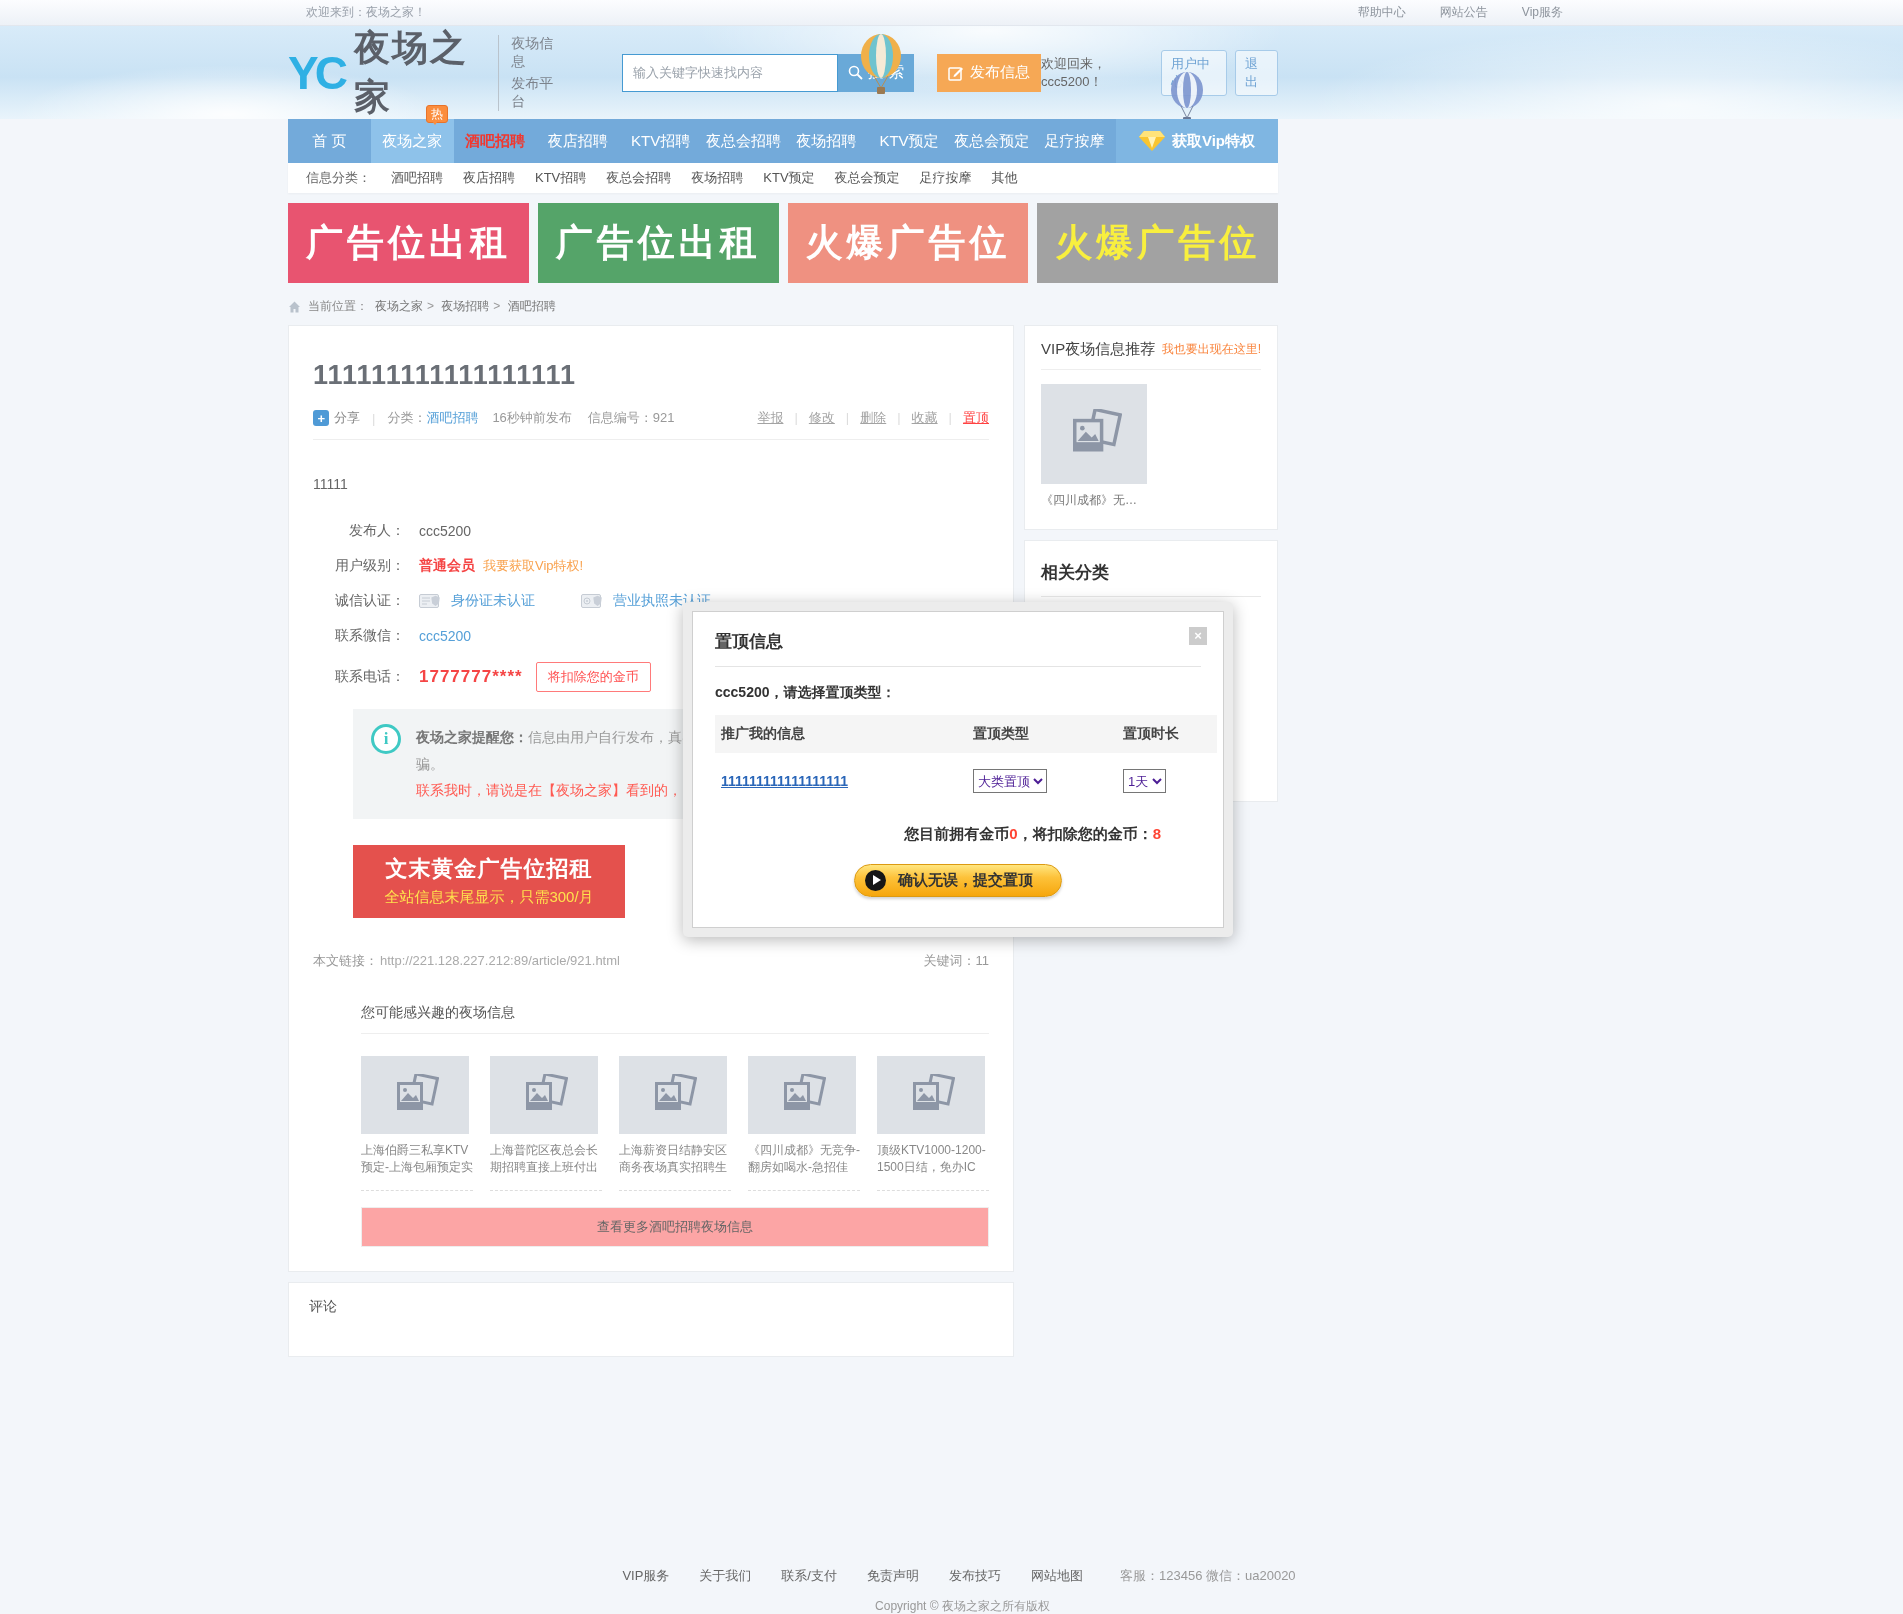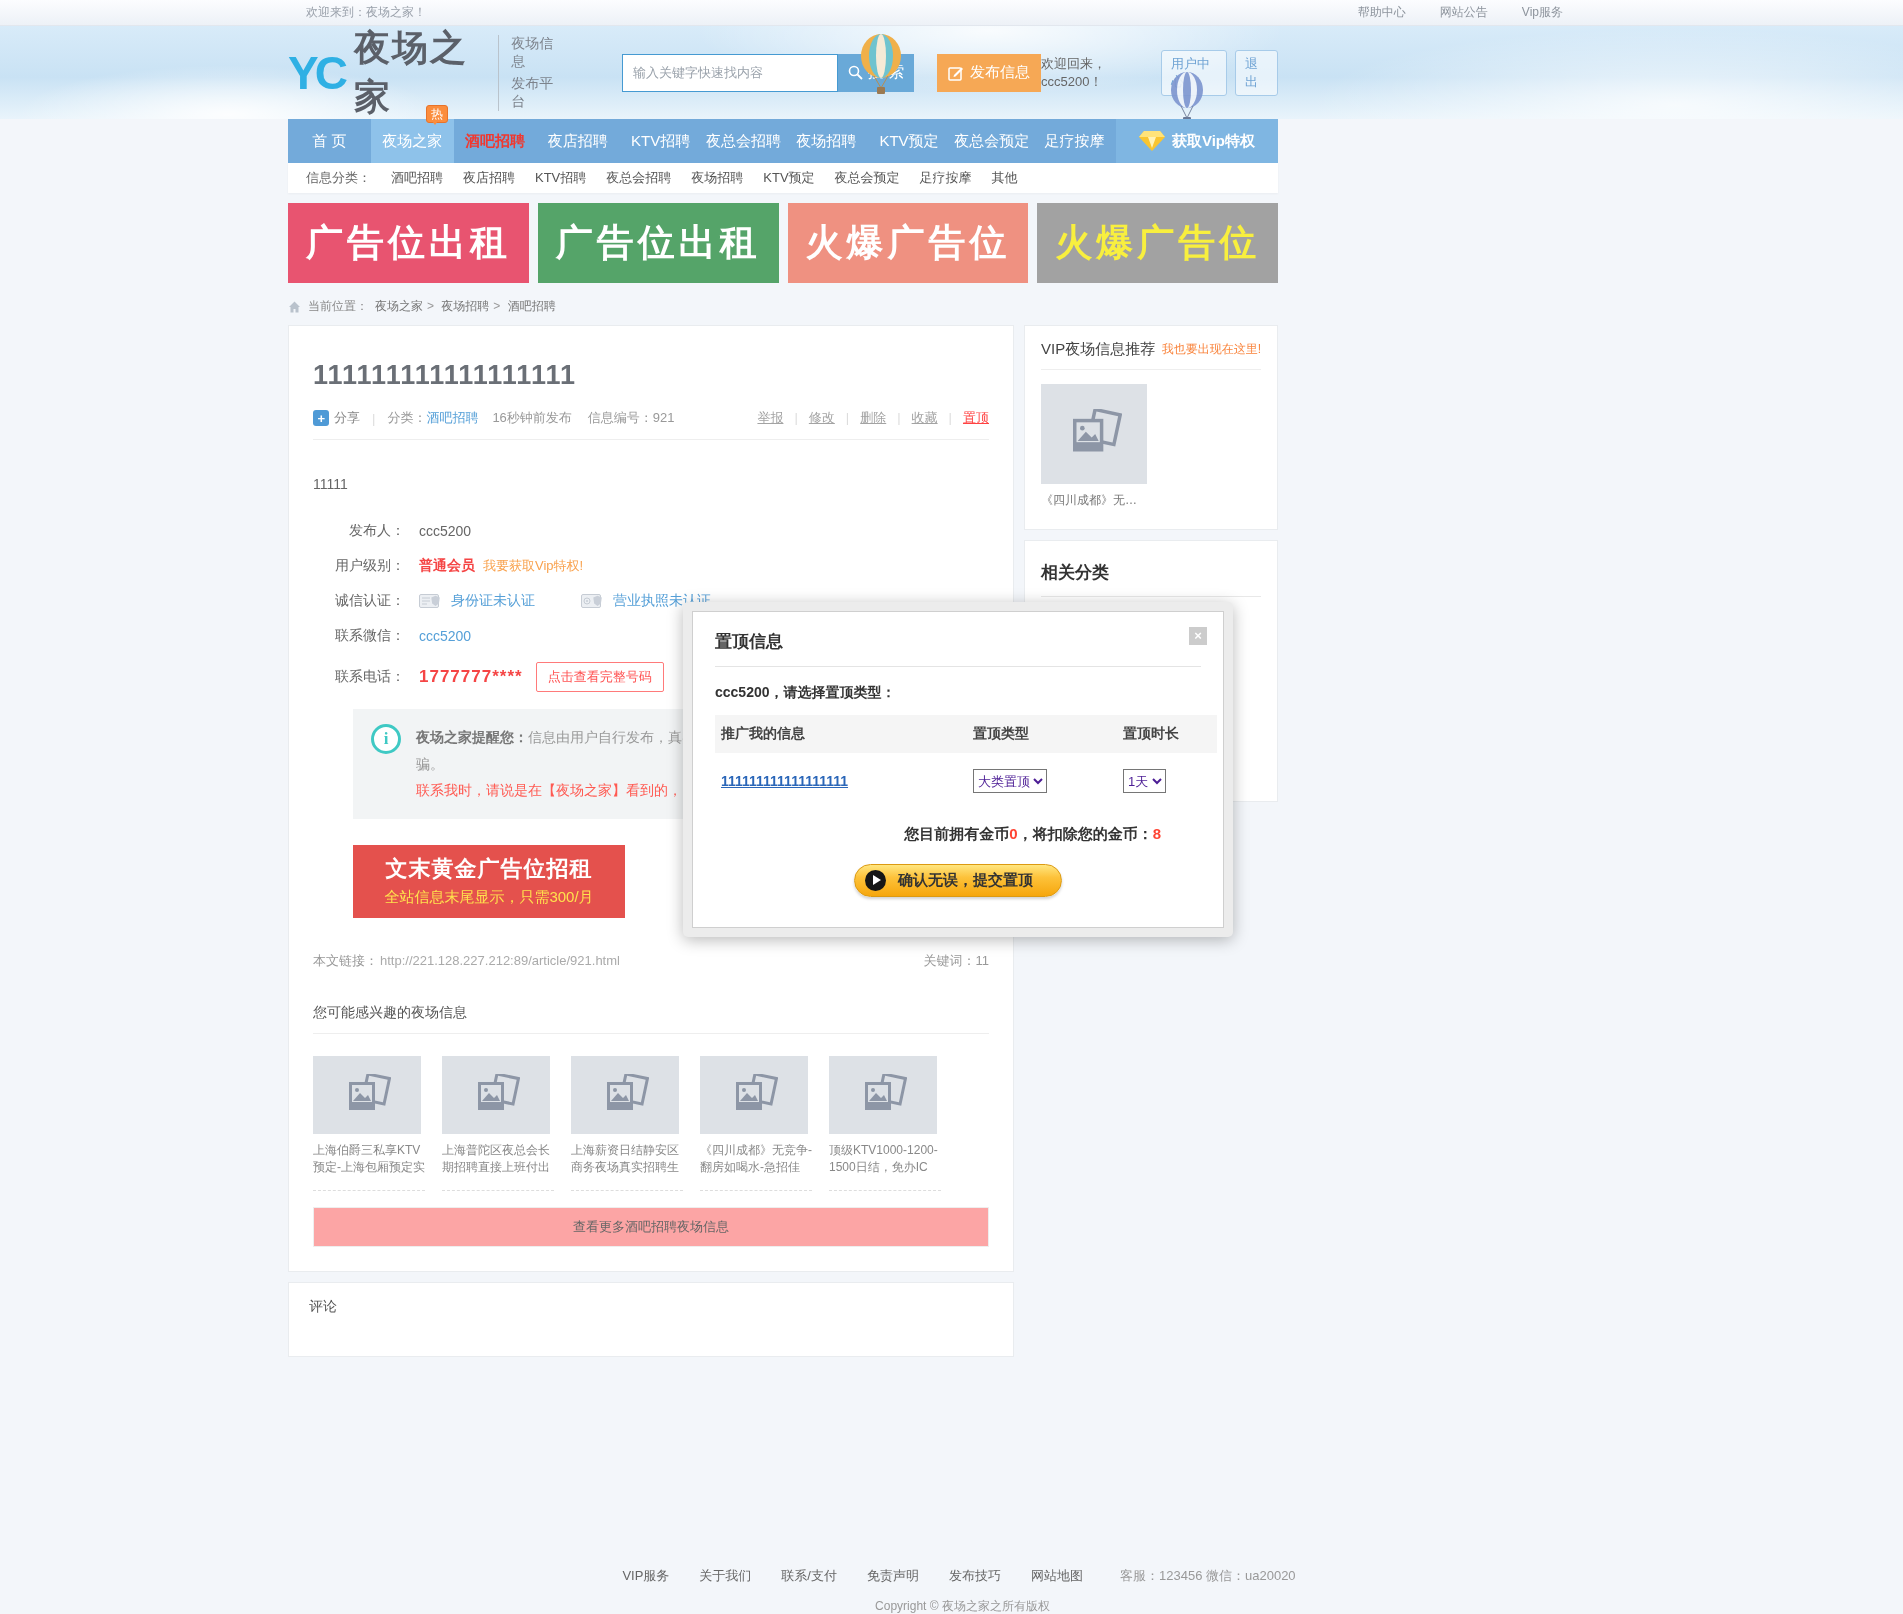--- a/index.html
+++ b/index.html
@@ -106,21 +106,21 @@
   .notice-red { color:#ff5a52; }
 
   .gold-ad { margin:26px 0 0 40px; width:272px; background:#e4514d; text-align:center; padding:9px 6px 11px; cursor:pointer; }
   .gold-ad-title { color:#fff; font-size:22px; font-weight:bold; letter-spacing:1px; }
   .gold-ad-sub { color:#ffe14d; font-size:15px; margin-top:4px; }
 
   .permalink { display:flex; align-items:center; margin-top:34px; font-size:13px; color:#999; }
   .permalink-url { color:#aaa; margin-left:2px; }
   .permalink-kw { margin-left:auto; color:#999; }
 
-  .related { margin-top:34px; }
+  .related { margin-top:34px;margin-left:48px; }
   .related-title { font-size:14px; color:#555; padding-bottom:11px; border-bottom:1px solid #eee; }
   .rel-cards { display:flex; gap:17px; margin-top:22px; }
   .rel-card { width:112px; cursor:pointer; border-bottom:1px dashed #ddd; padding-bottom:14px; }
   .rel-img { width:108px; height:78px; background:#dde1e6; display:flex; align-items:center; justify-content:center; }
   .rel-cap { margin-top:8px; font-size:12px; color:#888; line-height:17px; height:34px; overflow:hidden; }
   .more-box { margin-top:16px; height:40px; background:#fca5a5; border:1px solid #eee; display:flex; align-items:center; justify-content:center; font-size:13px; color:#666; cursor:pointer; }
 
   .comments-card { margin-top:10px; padding:15px 20px 40px; }
   .comments-title { font-size:14px; color:#555; }
 
@@ -351,21 +351,21 @@
             <span>营业执照未认证</span>
           </span>
         </div>
         <div class="f-row">
           <span class="f-label">联系微信：</span>
           <span class="f-blue">ccc5200</span>
         </div>
         <div class="f-row">
           <span class="f-label">联系电话：</span>
           <span class="f-red f-phone">1777777****</span>
-          <button class="btn-phone">点击查看完整号码</button>
+          <button class="btn-phone">将扣除您的金币</button>
         </div>
       </div>
 
       <div class="notice">
         <span class="info-ico"></span>
         <div class="notice-text">
           <span class="notice-strong">夜场之家提醒您：</span><span>信息由用户自行发布，真实</span>
           <div>骗。</div>
           <div class="notice-red">联系我时，请说是在【夜场之家】看到的，</div>
         </div>

